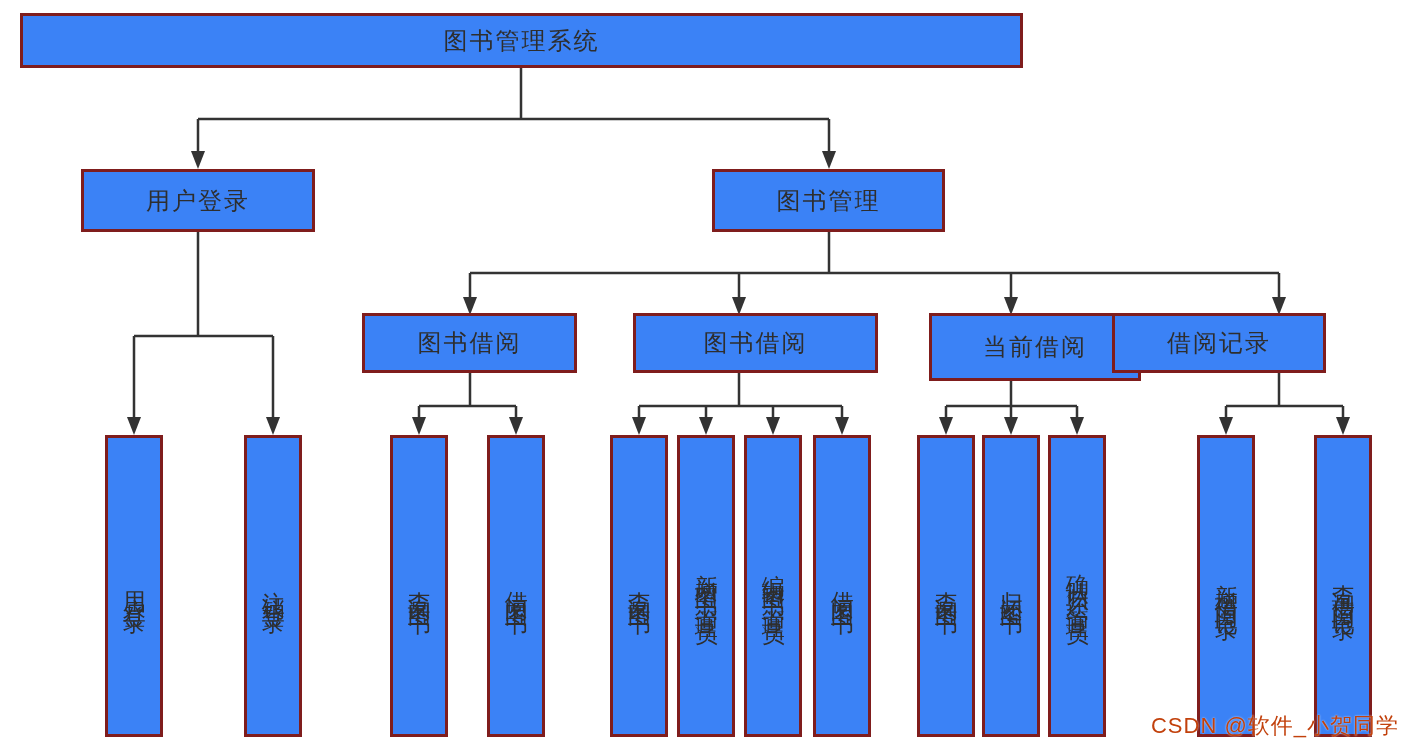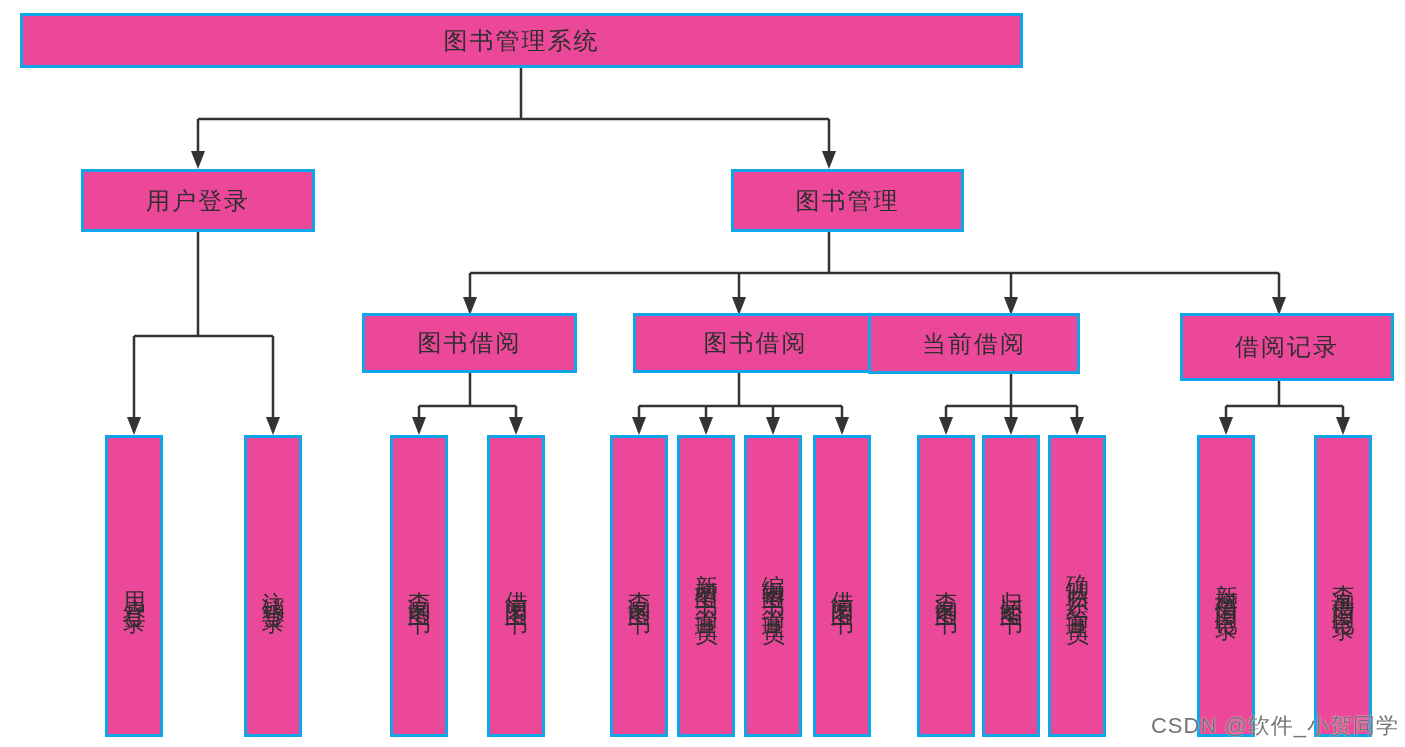--- a/index.html
+++ b/index.html
@@ -7,46 +7,46 @@
   .canvas {
     position:relative; width:1405px; height:747px;
     background:#ffffff; overflow:hidden; color:#2e2e2e;
   }
   .connectors {
     position:absolute; left:0; top:0; width:1405px; height:747px;
     z-index:1; pointer-events:none;
   }
   .node {
     position:absolute; box-sizing:border-box;
-    border:3px solid #0ea5e9; background:#ec4899;
+    border:3px solid #7f1d1d; background:#3b82f6;
     display:flex; align-items:center; justify-content:center;
     font-size:24px; letter-spacing:2px; color:#2e2e2e; z-index:2;
   }
   .leaf {
     writing-mode:vertical-rl; text-orientation:mixed;
     letter-spacing:7px; line-height:1.1; font-size:23px;
     padding-top:2px;
   }
   
   .n-root  { left:20px;   top:13px;  width:1003px; height:55px; }
   .n-login { left:81px;   top:169px; width:234px;  height:63px; }
-  .n-mgmt  { left:712px;  top:169px; width:233px;  height:63px;margin-left:19px; }
+  .n-mgmt  { left:712px;  top:169px; width:233px;  height:63px; }
   .n-l3a   { left:362px;  top:313px; width:215px;  height:60px; }
   .n-l3b   { left:633px;  top:313px; width:245px;  height:60px; }
-  .n-l3c   { left:868px;  top:313px; width:212px;  height:61px; }
-  .n-l3d   { left:1180px; top:313px; width:214px;  height:68px; }
+  .n-l3c   { left:929px;  top:313px; width:212px;  height:68px; }
+  .n-l3d   { left:1112px; top:313px; width:214px;  height:60px; }
   .lf      { top:435px; width:58px; height:302px; }
   .lf-a1 { left:105px; }  .lf-a2 { left:244px; }
   .lf-b1 { left:390px; }  .lf-b2 { left:487px; }
   .lf-c1 { left:610px; }  .lf-c2 { left:677px; } .lf-c3 { left:744px; } .lf-c4 { left:813px; }
   .lf-d1 { left:917px; }  .lf-d2 { left:982px; } .lf-d3 { left:1048px; }
   .lf-e1 { left:1197px; } .lf-e2 { left:1314px; }
   .watermark {
     position:absolute; right:6px; bottom:6px; z-index:5;
-    font-size:22px; color:#737373; letter-spacing:1px;
+    font-size:22px; color:#c2410c; letter-spacing:1px;
     text-shadow:0 0 2px rgba(255,255,255,0.8);
   }
 </style>
 </head>
 <body>
 
 <div class="canvas">
 
   <svg class="connectors" viewBox="0 0 1405 747" xmlns="http://www.w3.org/2000/svg">
     <path fill="none" stroke="#333333" stroke-width="2.5" d="M521 68 V119 M198 119 H829 M198 119 V152 M829 119 V152

